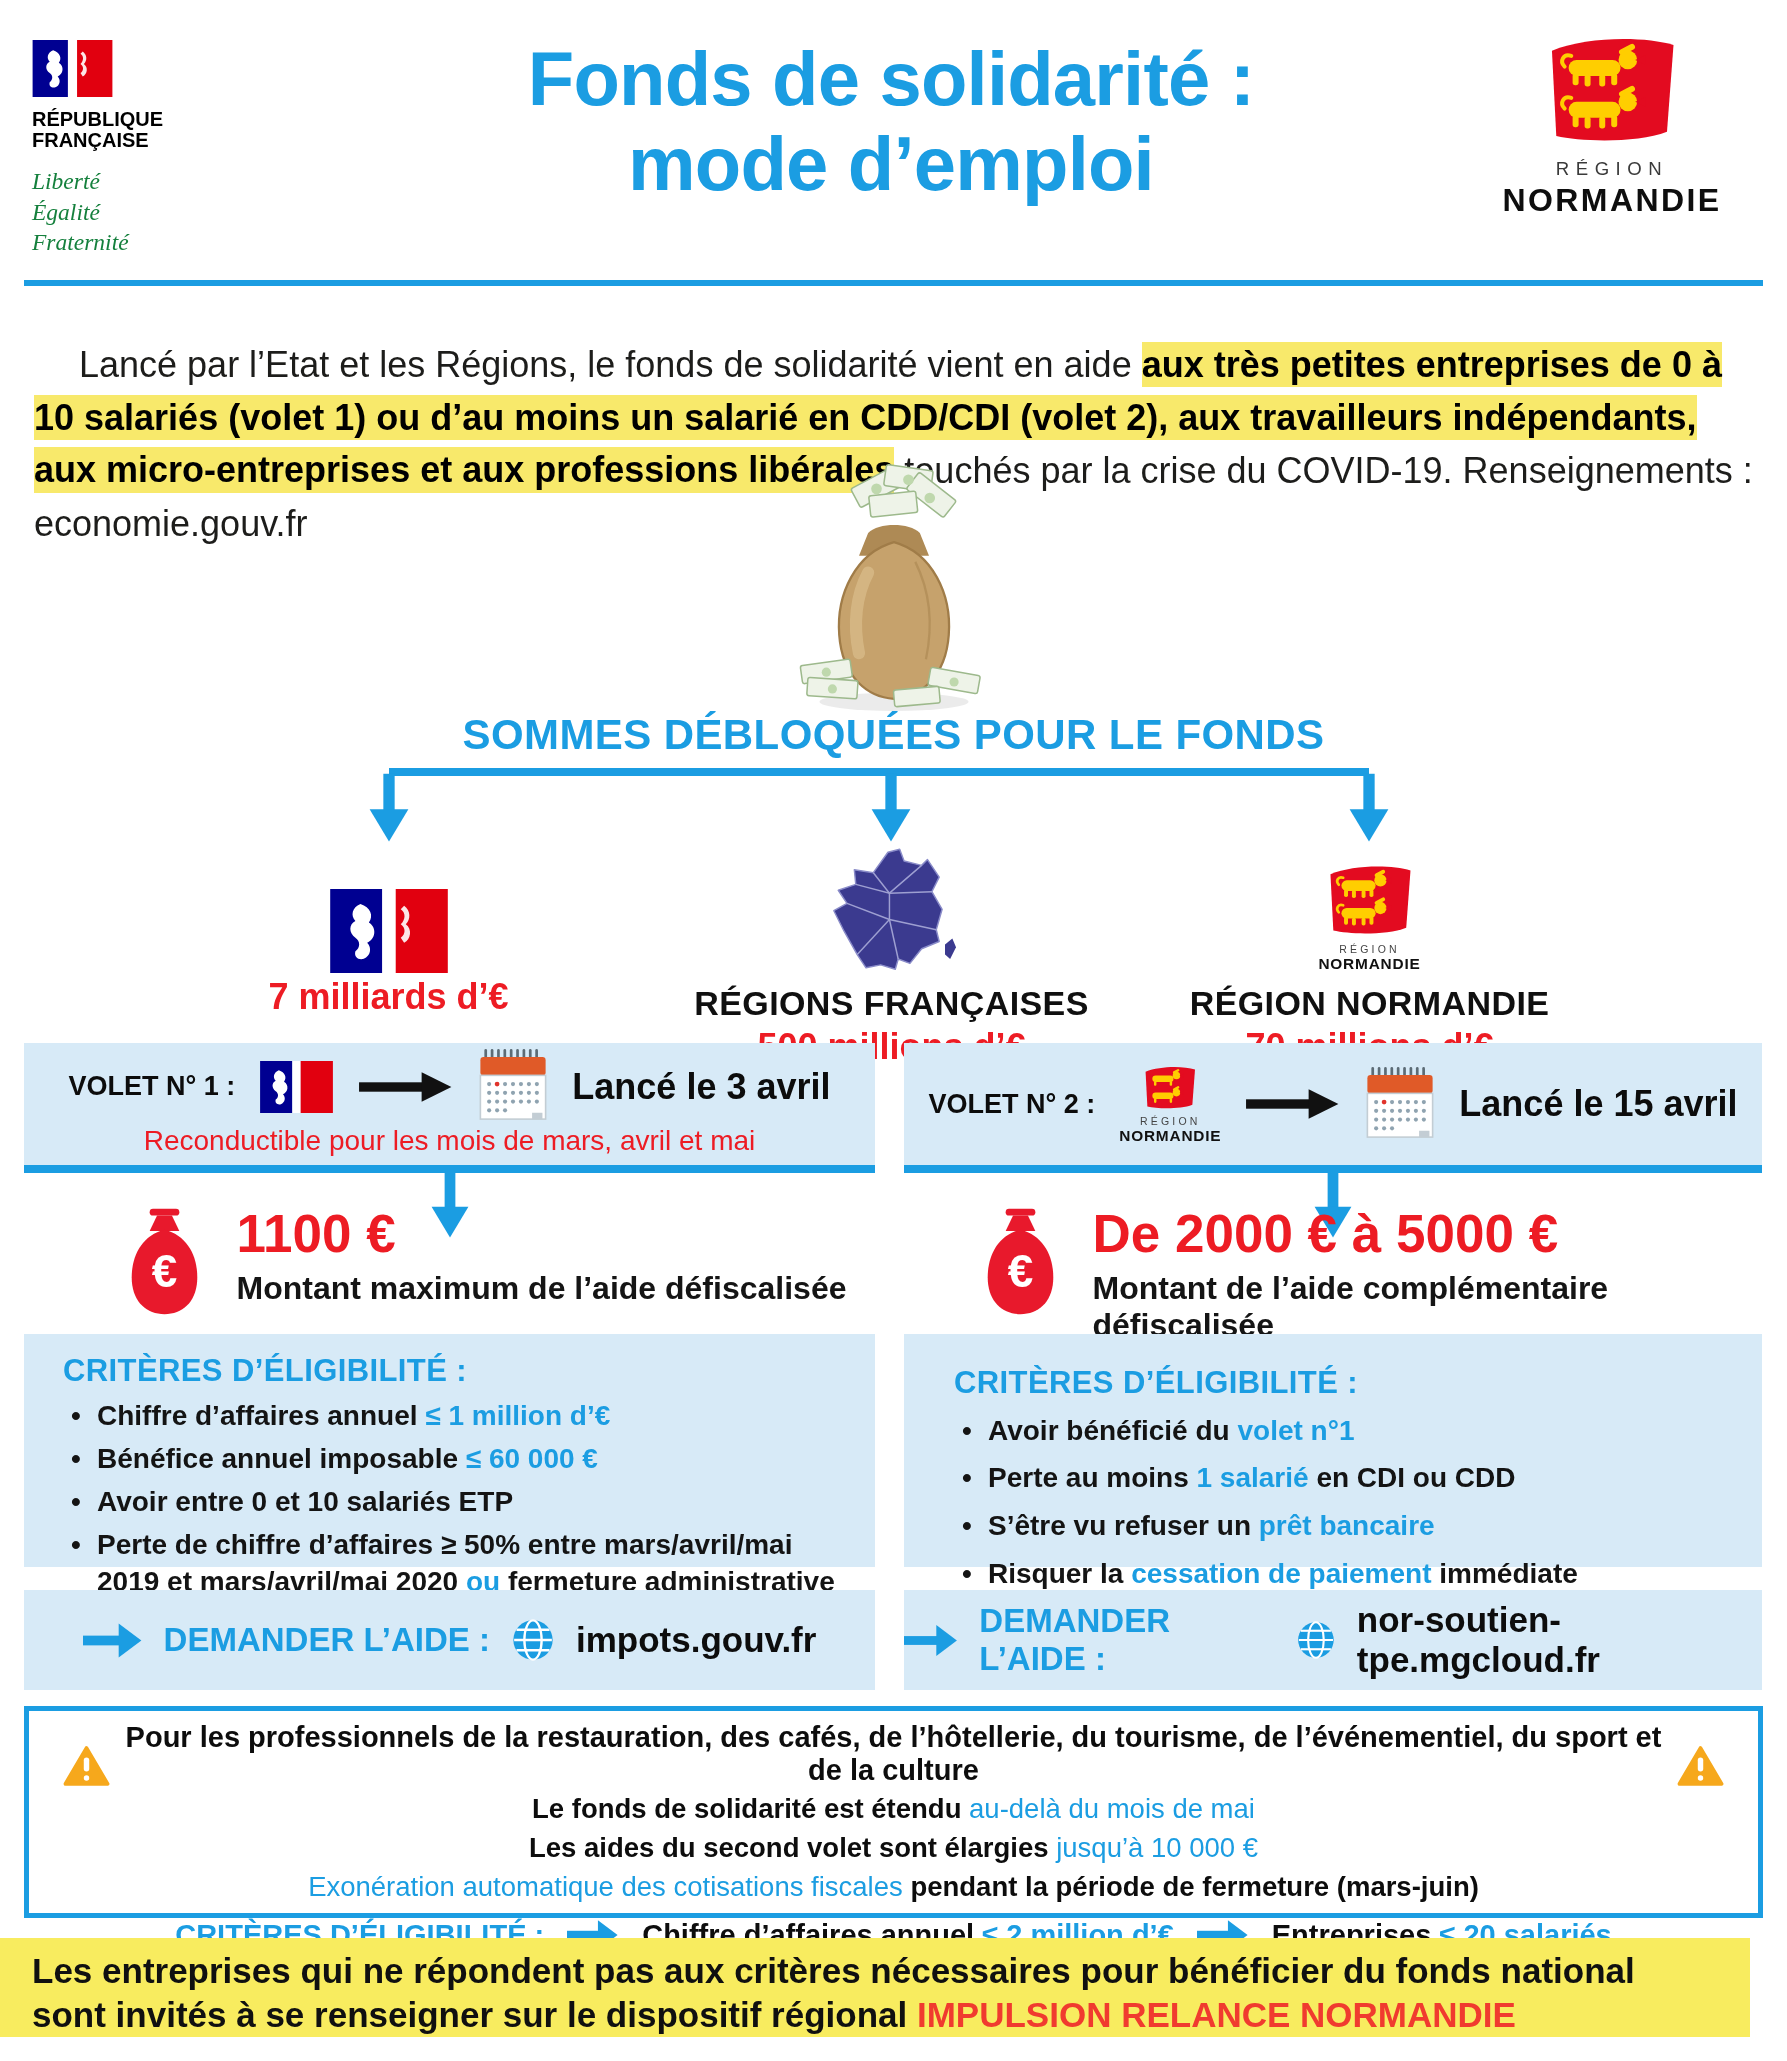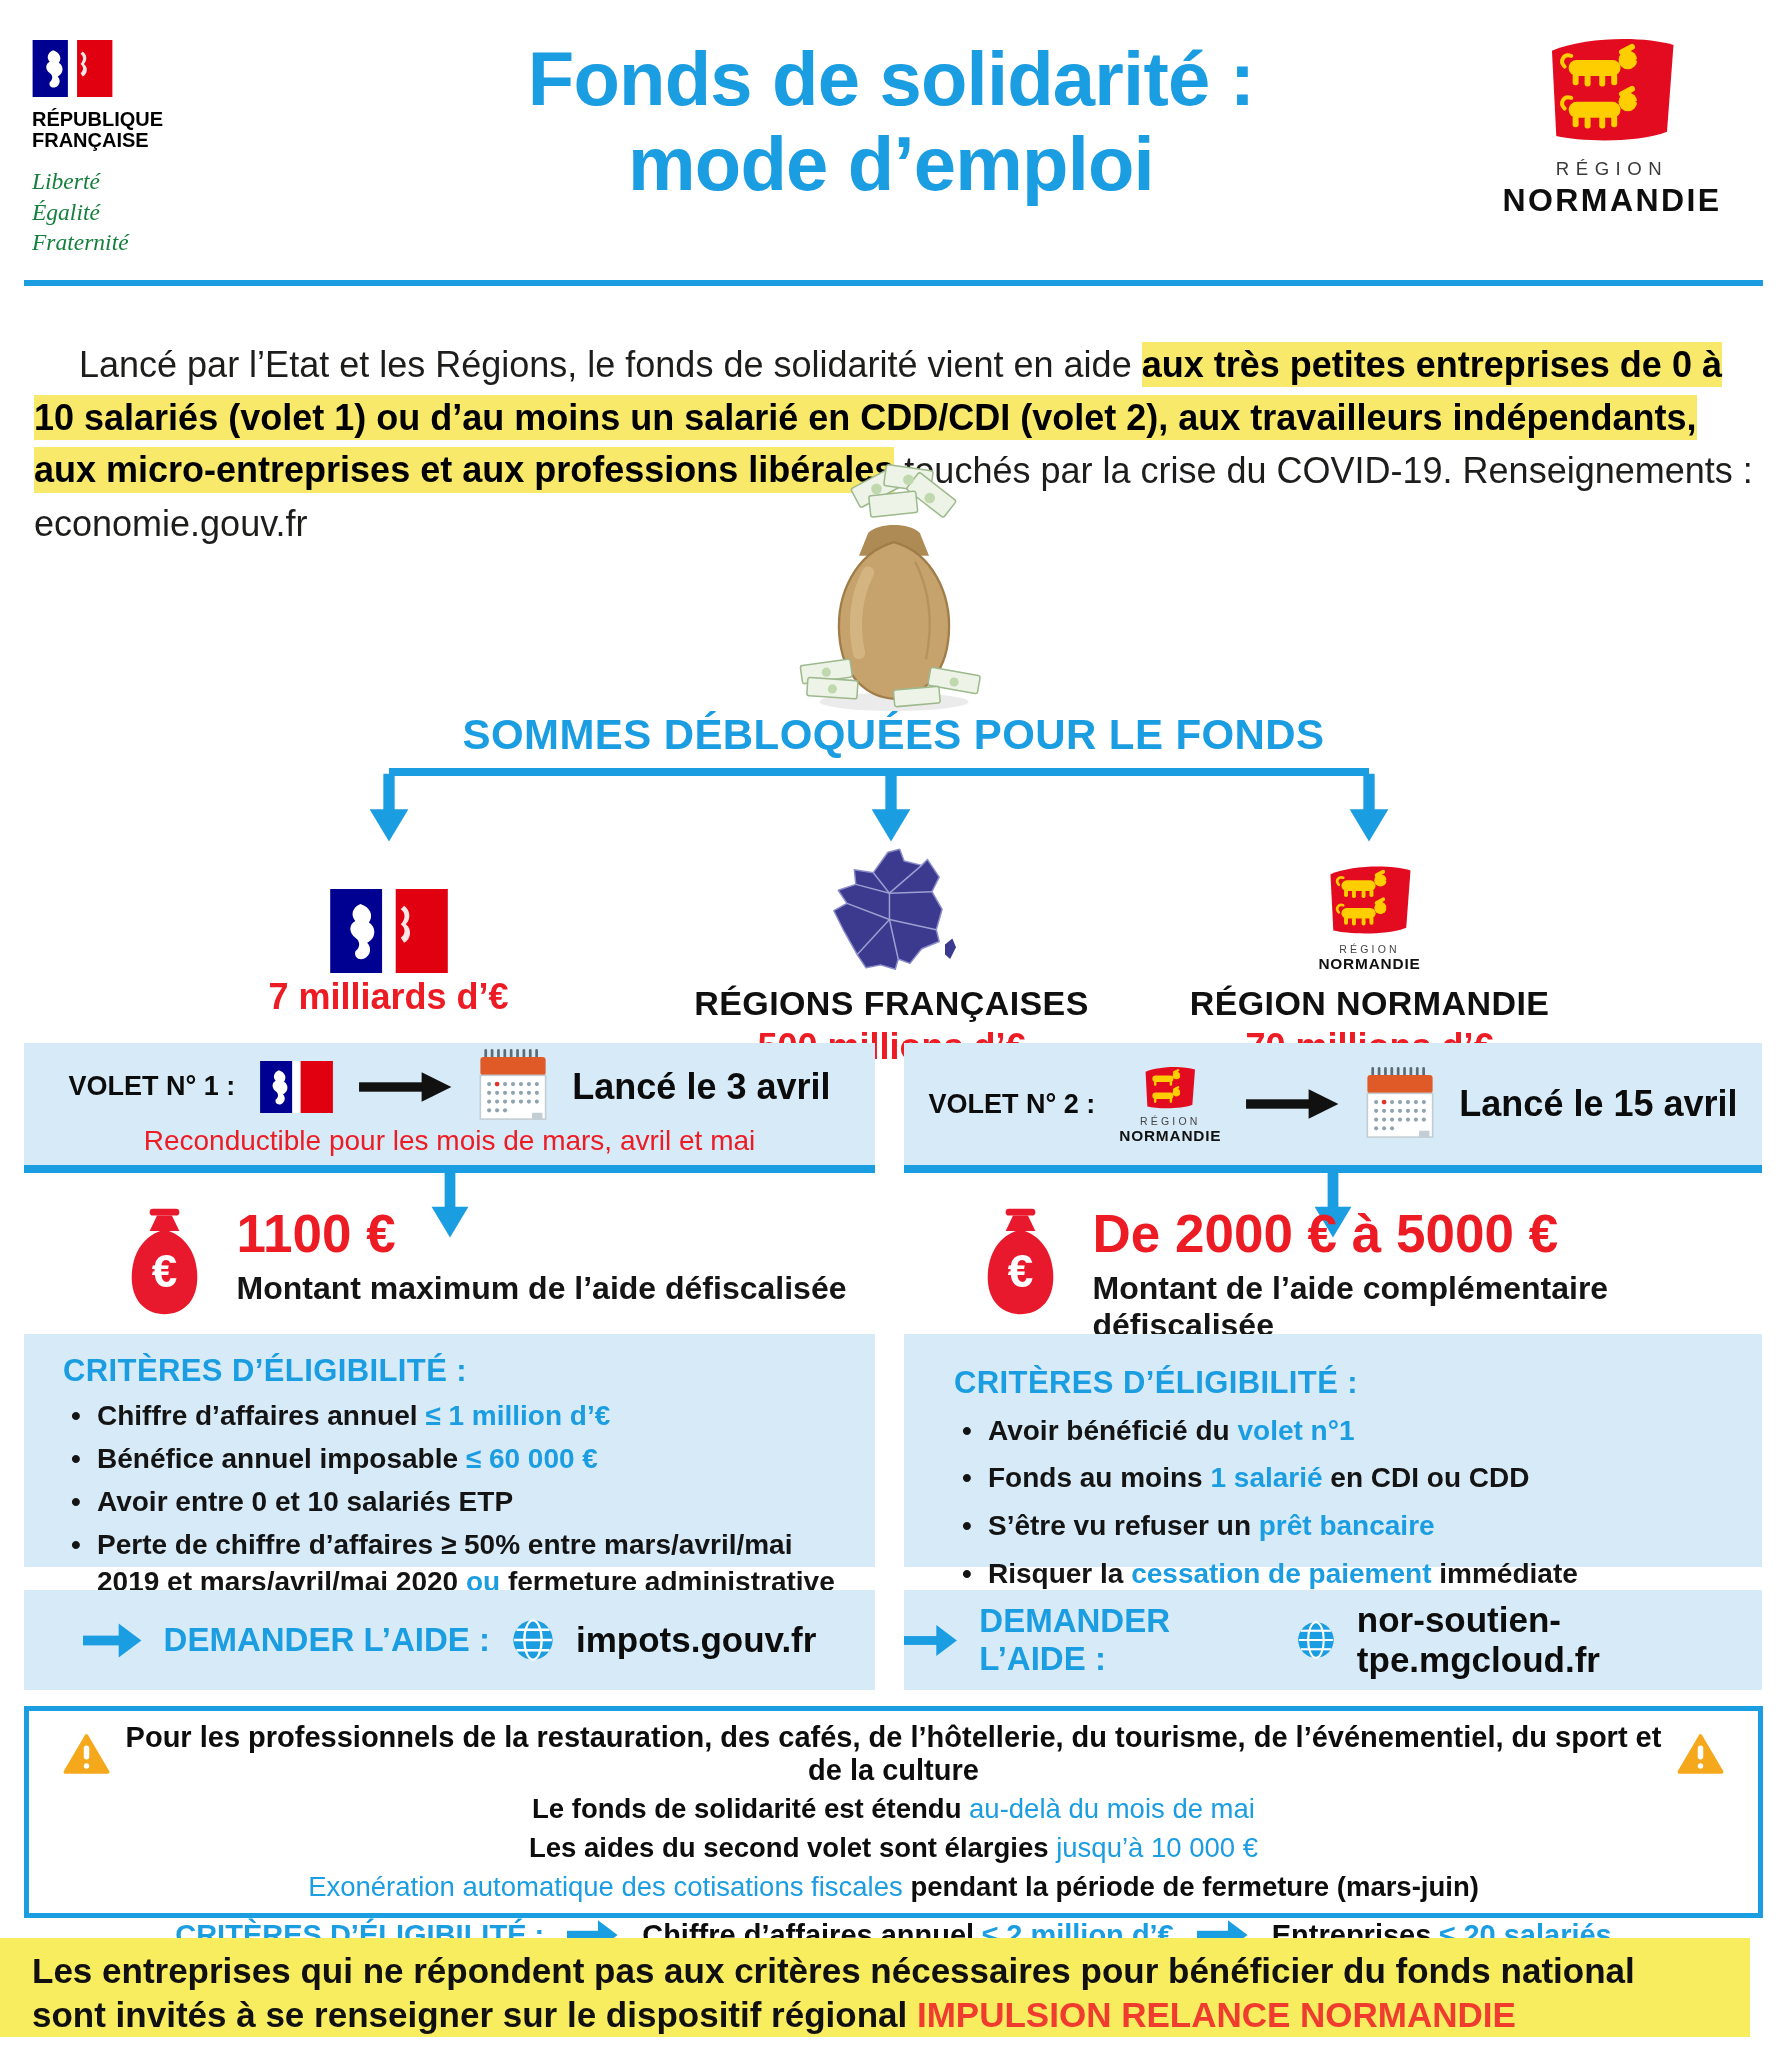--- a/index.html
+++ b/index.html
@@ -98,21 +98,21 @@
              display:flex;align-items:center;justify-content:center;gap:21px;}
   .p1{left:24px;width:851px;} .p2{left:904px;width:858px;}
   .apply-label{color:var(--accent);font-size:33px;font-weight:800;}
   .apply-url{color:#0d0d0d;font-size:35px;font-weight:700;}
   .r-arrow{width:60px;height:41px;}
   .globe{width:44px;height:44px;}
 
   
   .notice{position:absolute;top:1706px;left:24px;width:1739px;height:212px;
           border:5.7px solid var(--accent);box-sizing:border-box;background:#fff;}
-  .notice-line1{display:flex;align-items:center;gap:14px;padding:9.7px 34px 0 34px;}
+  .notice-line1{display:flex;align-items:flex-end;gap:14px;padding:9.7px 34px 0 34px;}
   .notice-line1 .txt{flex:1;text-align:center;font-size:29px;font-weight:700;color:#0d0d0d;}
   .warn{width:47px;height:42px;flex:0 0 auto;}
   .notice-center{text-align:center;font-size:27.5px;font-weight:600;color:#0d0d0d;margin-top:4.9px;line-height:1.25;}
   .notice-center .hl{font-weight:400;}
   .notice-crit{display:flex;align-items:center;justify-content:center;gap:23px;margin-top:13px;font-size:29px;}
   .notice-crit .label{color:var(--accent);font-weight:800;}
   .notice-crit .item{font-weight:600;color:#0d0d0d;}
   .notice-crit .r-arrow{width:52px;height:36px;}
 
   
@@ -498,21 +498,21 @@
       <li><span>Bénéfice annuel imposable </span><span class="hl">≤ 60 000 €</span><span></span></li>
       <li><span>Avoir entre 0 et 10 salariés ETP</span><span class="hl"></span><span></span></li>
       <li><span>Perte de chiffre d’affaires ≥ 50% entre mars/avril/mai 2019 et mars/avril/mai 2020 </span><span class="hl">ou</span><span> fermeture administrative</span></li>
     </ul>
   </div>
 
   <div class="criteria-box c2">
     <div class="criteria-title">CRITÈRES D’ÉLIGIBILITÉ :</div>
     <ul>
       <li><span>Avoir bénéficié du </span><span class="hl">volet n°1</span><span></span></li>
-      <li><span>Fonds au moins </span><span class="hl">1 salarié</span><span> en CDI ou CDD</span></li>
+      <li><span>Perte au moins </span><span class="hl">1 salarié</span><span> en CDI ou CDD</span></li>
       <li><span>S’être vu refuser un </span><span class="hl">prêt bancaire</span><span></span></li>
       <li><span>Risquer la </span><span class="hl">cessation de paiement</span><span> immédiate</span></li>
     </ul>
   </div>
 
   <div class="apply-box p1">
     <svg class="r-arrow" viewBox="0 0 74 50">
         <rect y="19" width="46" height="12" fill="#1B9DE2"></rect>
         <polygon points="44,4 44,46 72,25" fill="#1B9DE2"></polygon>
       </svg>

